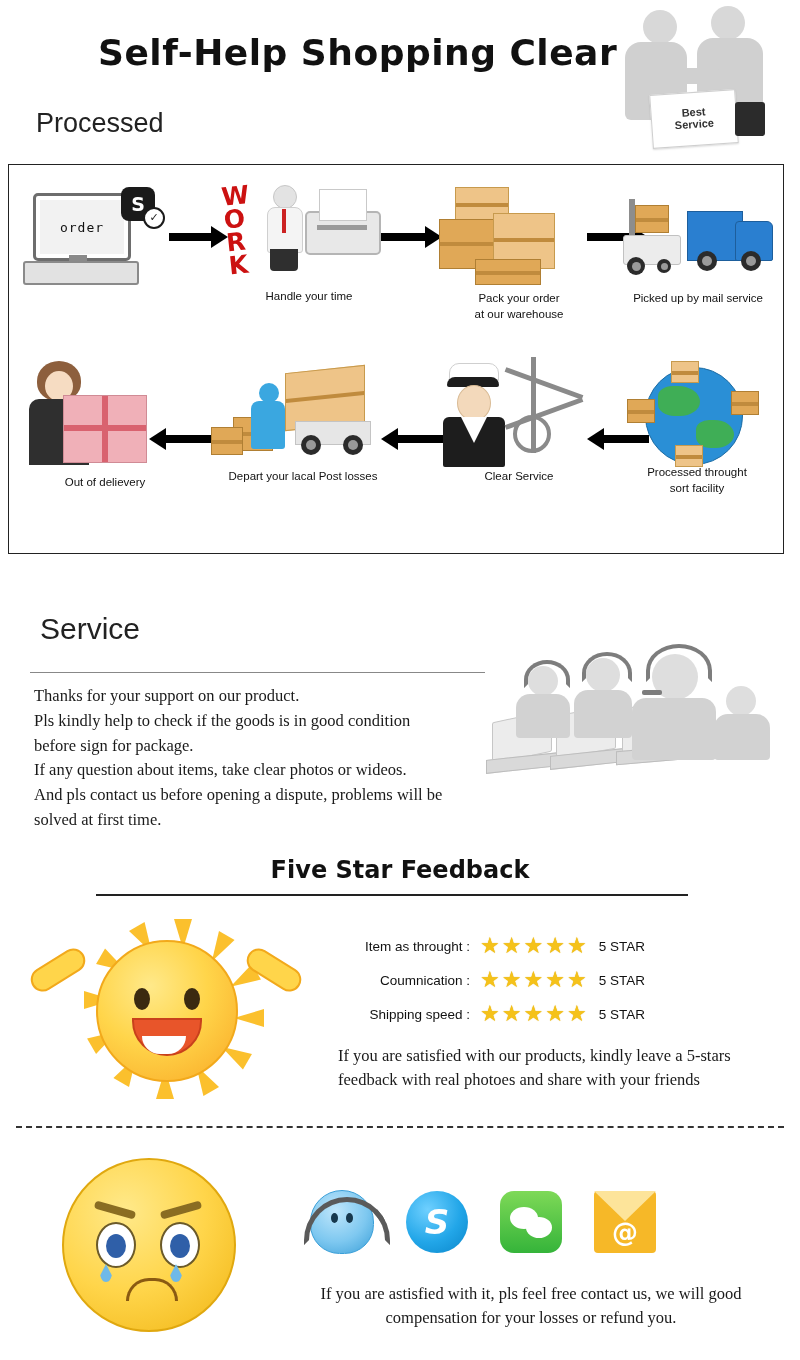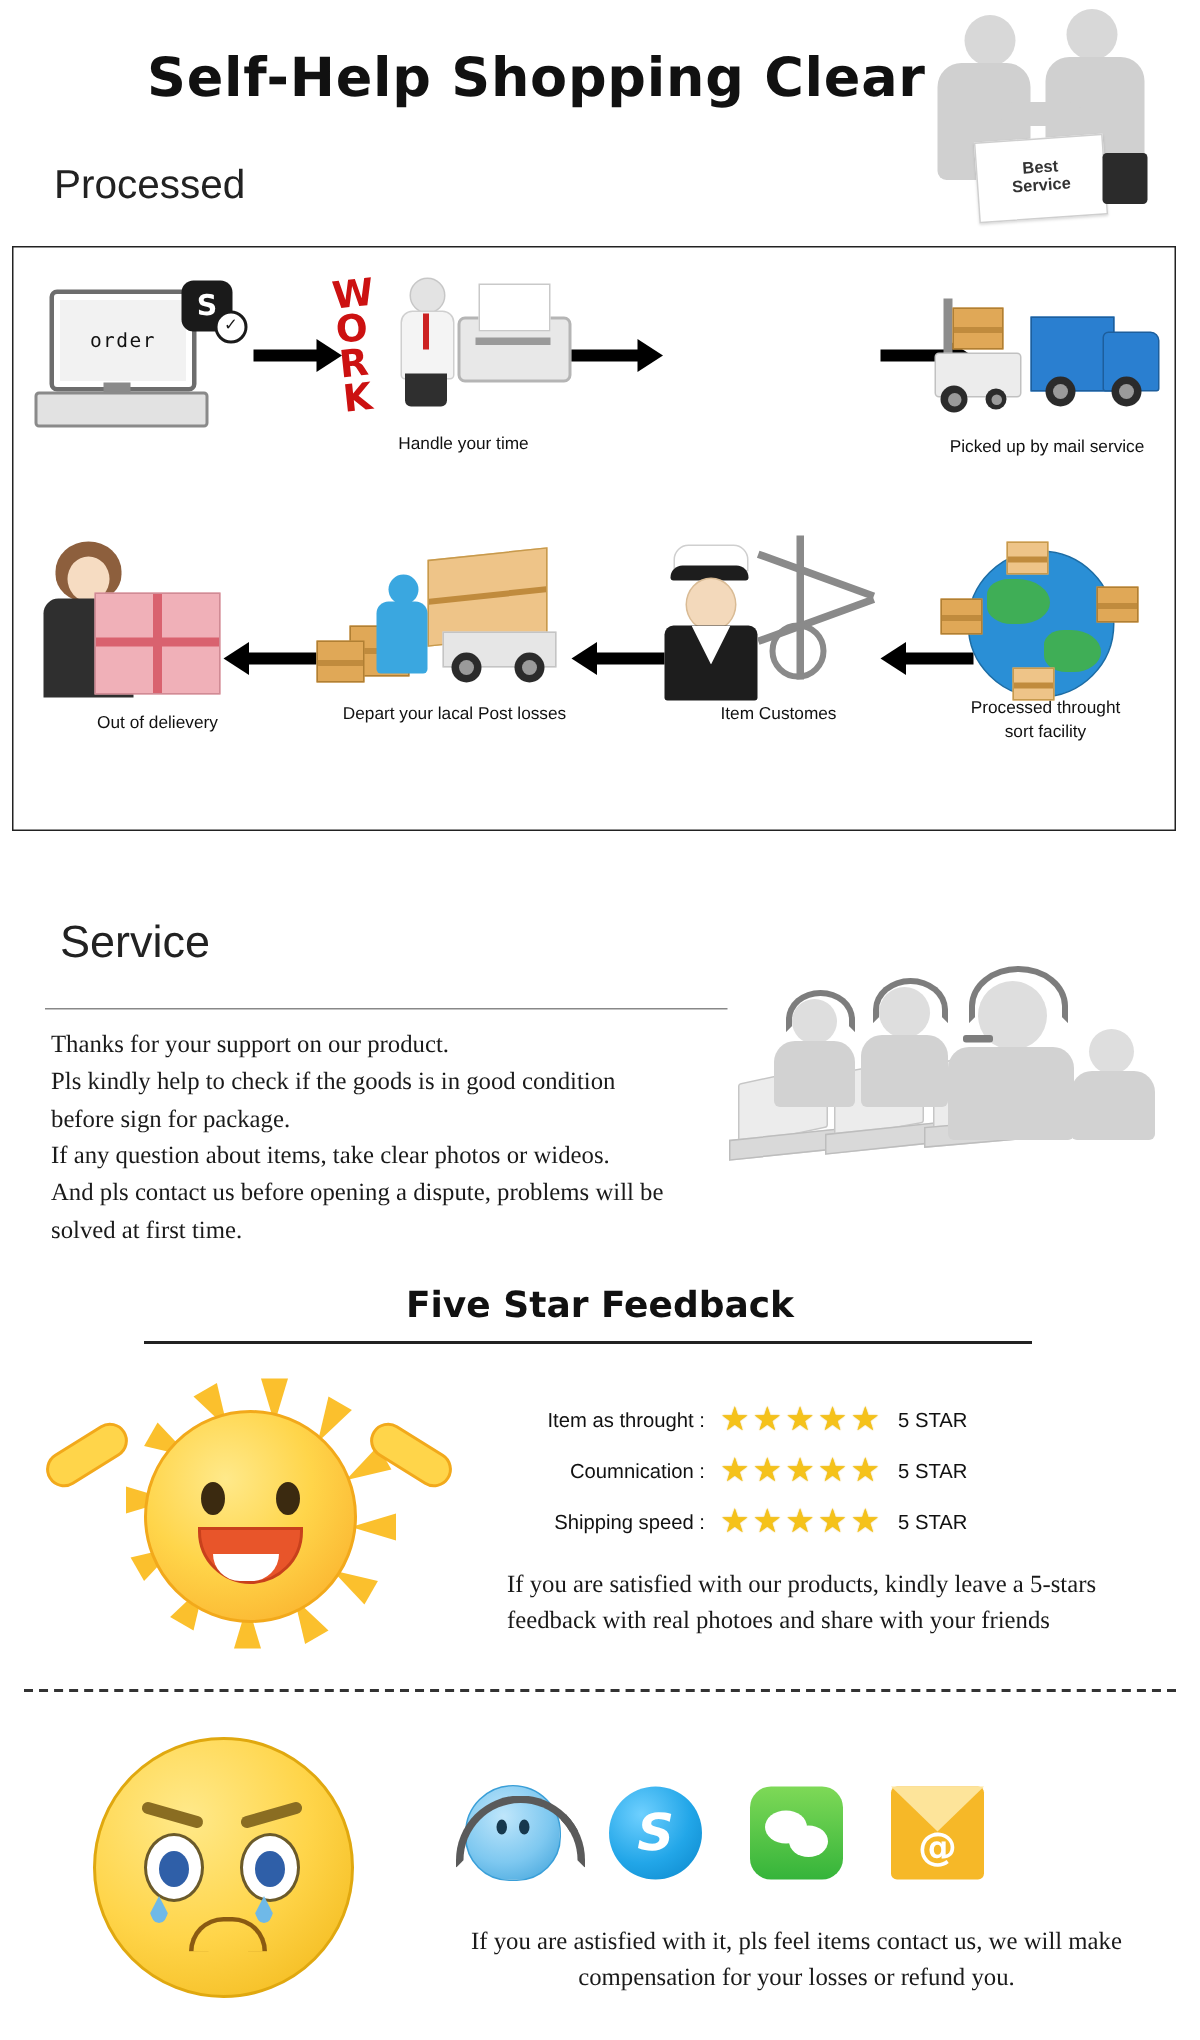--- a/index.html
+++ b/index.html
@@ -802,20 +802,30 @@
       </div>
     </div>
     <div class="flow-caption" style="margin-top:-2px;">Handle your time</div>
   </div>
 
   <div class="arrow-r" style="left:372px; top:72px; width:62px;">
     <div class="shaft" style="left:0; width:46px;"></div>
     <div class="head" style="left:44px;"></div>
   </div>
 
+  <div class="flow-cell" style="left:420px; top:18px; width:180px;">
+    <div style="position:relative; height:108px;">
+      <div class="bx bx-light" style="left:26px; top:4px; width:52px; height:34px;"></div>
+      <div class="bx" style="left:10px; top:36px; width:56px; height:48px;"></div>
+      <div class="bx bx-light" style="left:64px; top:30px; width:60px; height:54px;"></div>
+      <div class="bx" style="left:46px; top:76px; width:64px; height:24px;"></div>
+    </div>
+    <div class="flow-caption" style="white-space:pre-line;">Pack your order
+at our warehouse</div>
+  </div>
 
   <div class="arrow-r" style="left:578px; top:72px; width:62px;">
     <div class="shaft" style="left:0; width:46px;"></div>
     <div class="head" style="left:44px;"></div>
   </div>
 
   <div class="flow-cell" style="left:6px; top:194px; width:180px;">
     <div style="position:relative; height:110px;" class="gift-person">
       <div class="head" style="left:22px; top:2px; width:44px; height:40px;"></div>
       <div class="face" style="left:30px; top:12px; width:28px; height:30px;"></div>
@@ -876,21 +886,21 @@
       <div class="face" style="left:28px; top:34px; width:32px; height:34px;"></div>
       <div class="suit" style="left:14px; top:66px; width:62px; height:50px;"></div>
       <div class="shirt" style="left:32px; top:66px; width:26px; height:26px;"></div>
       <div class="customs-sym" style="left:74px; top:6px; width:82px; height:96px;">
         <div class="bar" style="left:28px; top:0; width:5px; height:96px;"></div>
         <div class="bar" style="left:0; top:24px; width:82px; height:5px; transform:rotate(20deg);"></div>
         <div class="bar" style="left:0; top:54px; width:82px; height:5px; transform:rotate(-20deg);"></div>
         <div class="key-ring" style="left:10px; top:58px; width:30px; height:30px;"></div>
       </div>
     </div>
-    <div class="flow-caption">Item Customes</div>
+    <div class="flow-caption">Clear Service</div>
   </div>
 
   <div class="arrow-l" style="left:578px; top:274px; width:62px;">
     <div class="shaft" style="left:16px; width:46px;"></div>
     <div class="head" style="left:0;"></div>
   </div>
 
   <div class="flow-cell" style="left:600px; top:196px; width:176px;">
     <div style="position:relative; height:104px;">
       <div class="globe" style="left:36px; top:6px; width:96px; height:96px;">
@@ -1044,13 +1054,13 @@
   <div class="ci ci-wechat">
     <div class="bub b1"></div>
     <div class="bub b2"></div>
   </div>
   <div class="ci ci-mail">
     <div class="flap"></div>
     <div class="at">@</div>
   </div>
 </div>
 
-<div id="contact-text">If you are astisfied with it, pls feel items contact us, we will make compensation for your losses or refund you.</div>
+<div id="contact-text">If you are astisfied with it, pls feel free contact us, we will good compensation for your losses or refund you.</div>
 
 </body></html>

